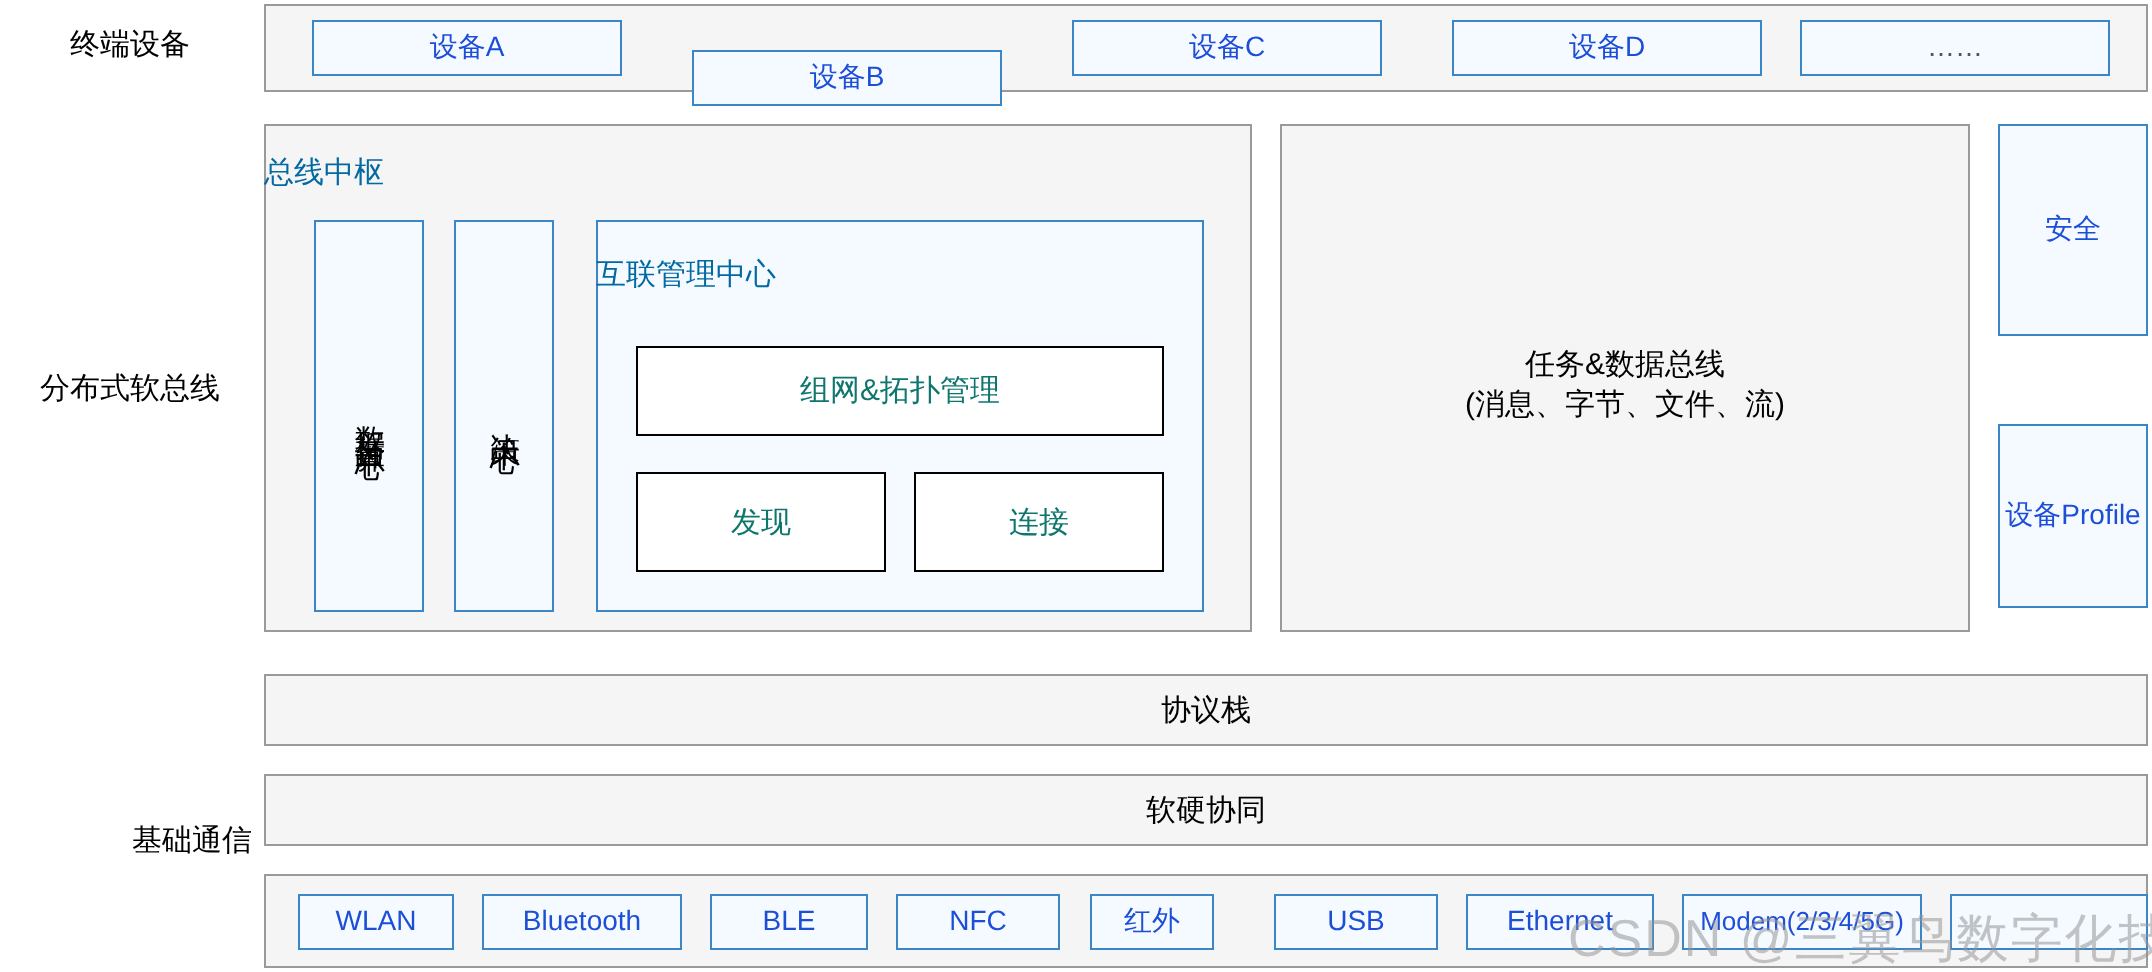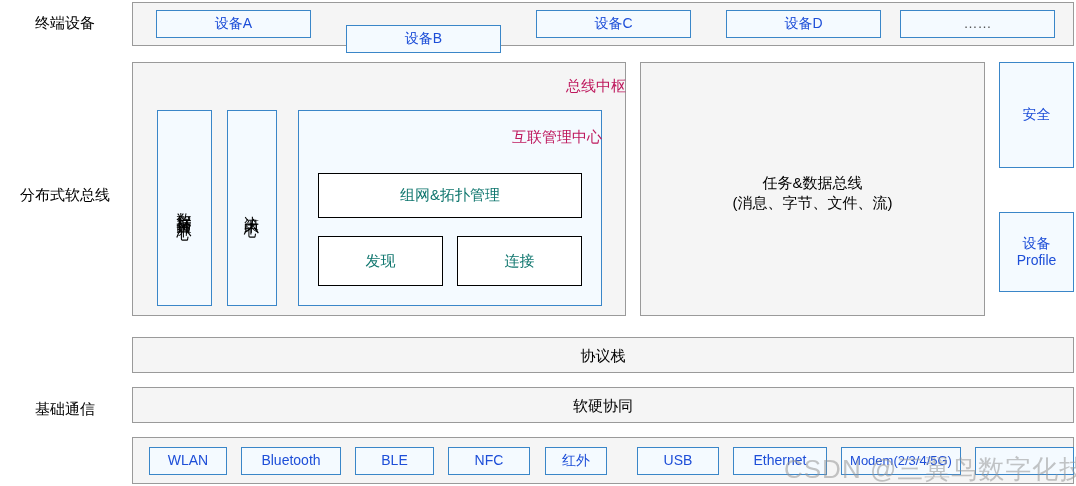--- a/index.html
+++ b/index.html
@@ -82,23 +82,23 @@
     display: flex;
     align-items: center;
     justify-content: center;
     font-size: 15px;
     color: #0f766e;
   }
 
   
   .panel-title {
     position: absolute;
-    text-align: right;
-    font-size: 15px;
-    color: #be185d;
+    text-align: left;
+    font-size: 15px;
+    color: #0369a1;
   }
 
   
   .band-text {
     position: absolute;
     text-align: center;
     font-size: 15px;
     color: #000;
     line-height: 1.35;
   }
@@ -169,30 +169,30 @@
   <div class="band" style="left:640px; top:62px; width:345px; height:254px;">
   </div>
   <div class="band-text" style="left:640px; top:173px; width:345px;">
     <div>任务&amp;数据总线</div>
     <div>(消息、字节、文件、流)</div>
   </div>
 
   <div class="chip" style="left:999px; top:62px; width:75px; height:106px;">
     <span>安全</span>
   </div>
-  <div class="chip" style="left:999px; top:212px; width:75px; height:80px; flex-direction:column;">
+  <div class="chip" style="left:999px; top:212px; width:75px; height:92px; flex-direction:row;">
     <span>设备</span>
     <span>Profile</span>
   </div>
 
   <div class="band" style="left:132px; top:337px; width:942px; height:36px;">
   </div>
   <div class="band-text" style="left:132px; top:346px; width:942px;">协议栈</div>
 
-  <div class="row-label" style="top:400px;">基础通信</div>
+  <div class="row-label" style="top:412px;margin-left:31px;">基础通信</div>
 
   <div class="band" style="left:132px; top:387px; width:942px; height:36px;">
   </div>
   <div class="band-text" style="left:132px; top:396px; width:942px;">软硬协同</div>
 
   <div class="band" style="left:132px; top:437px; width:942px; height:47px;">
   </div>
 
   <div class="chip" style="left:149px; top:447px; width:78px; height:28px;">
     <span>WLAN</span>

